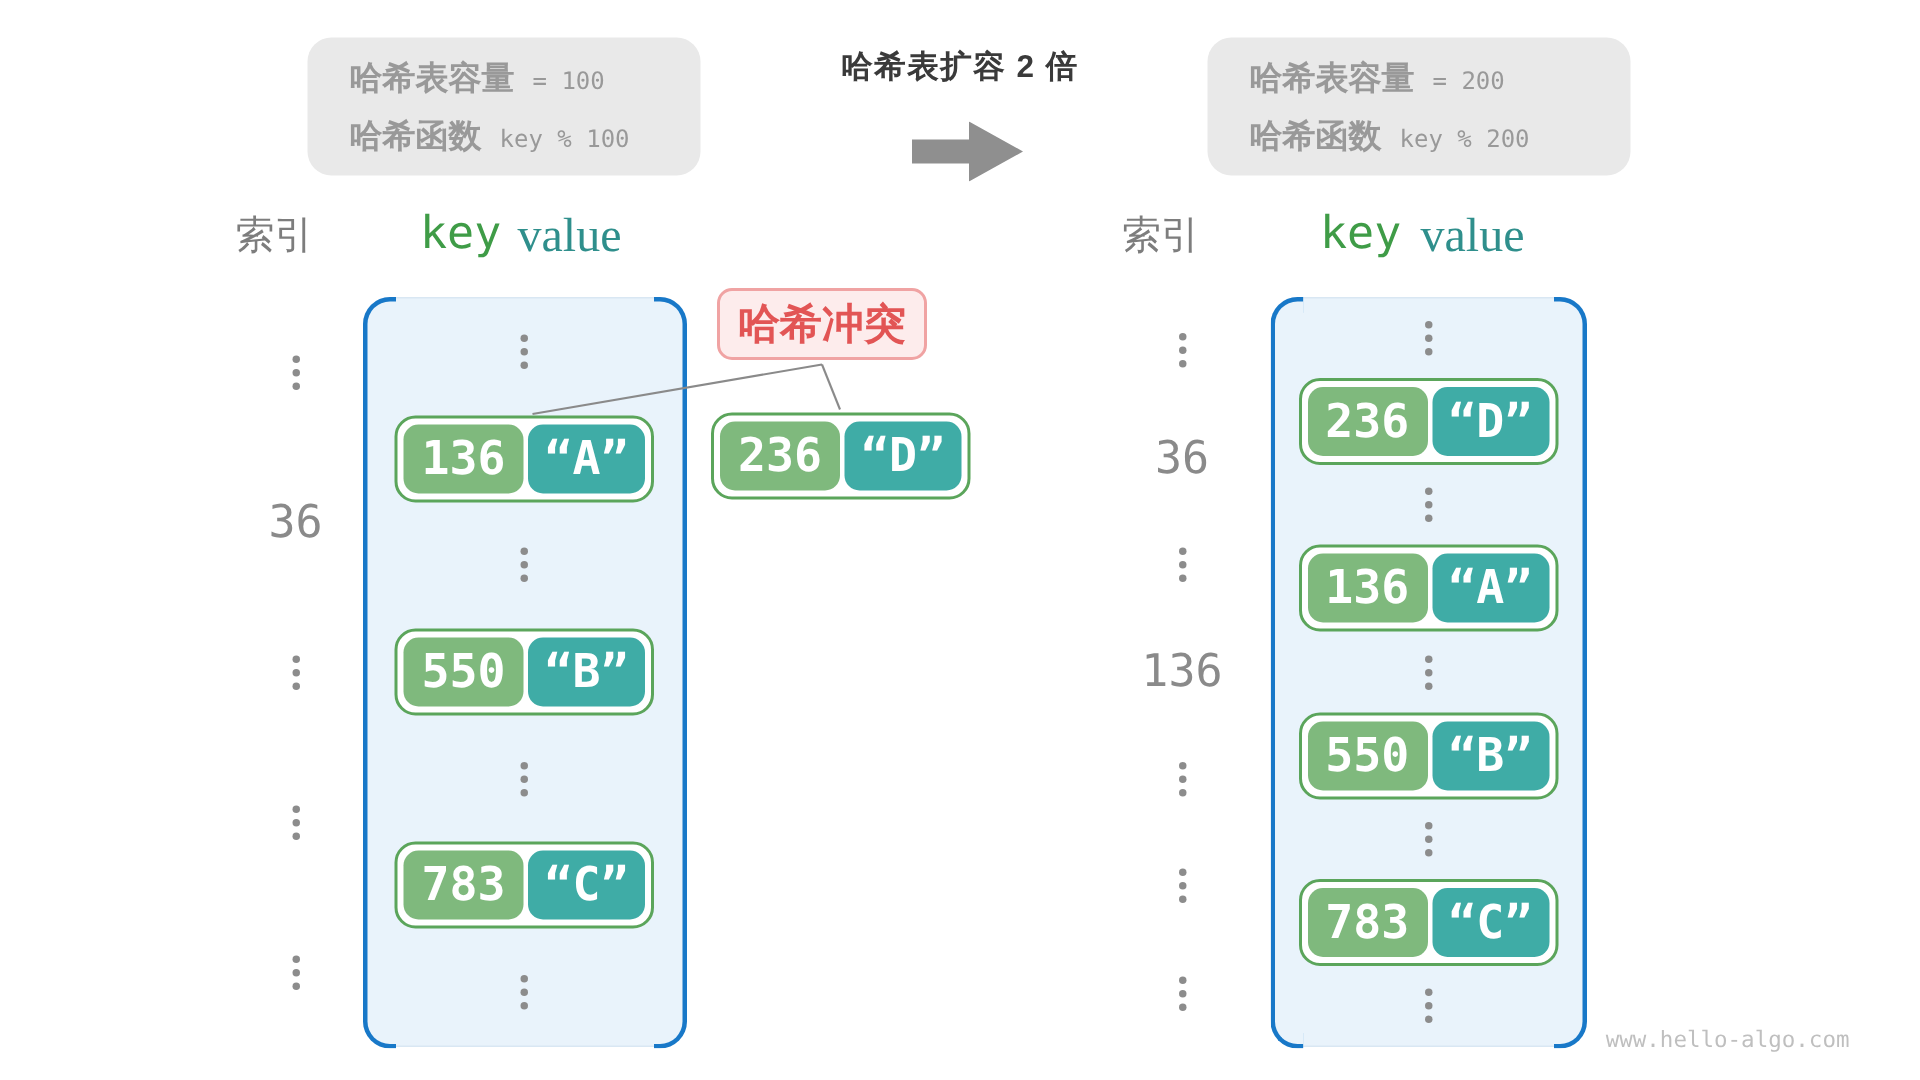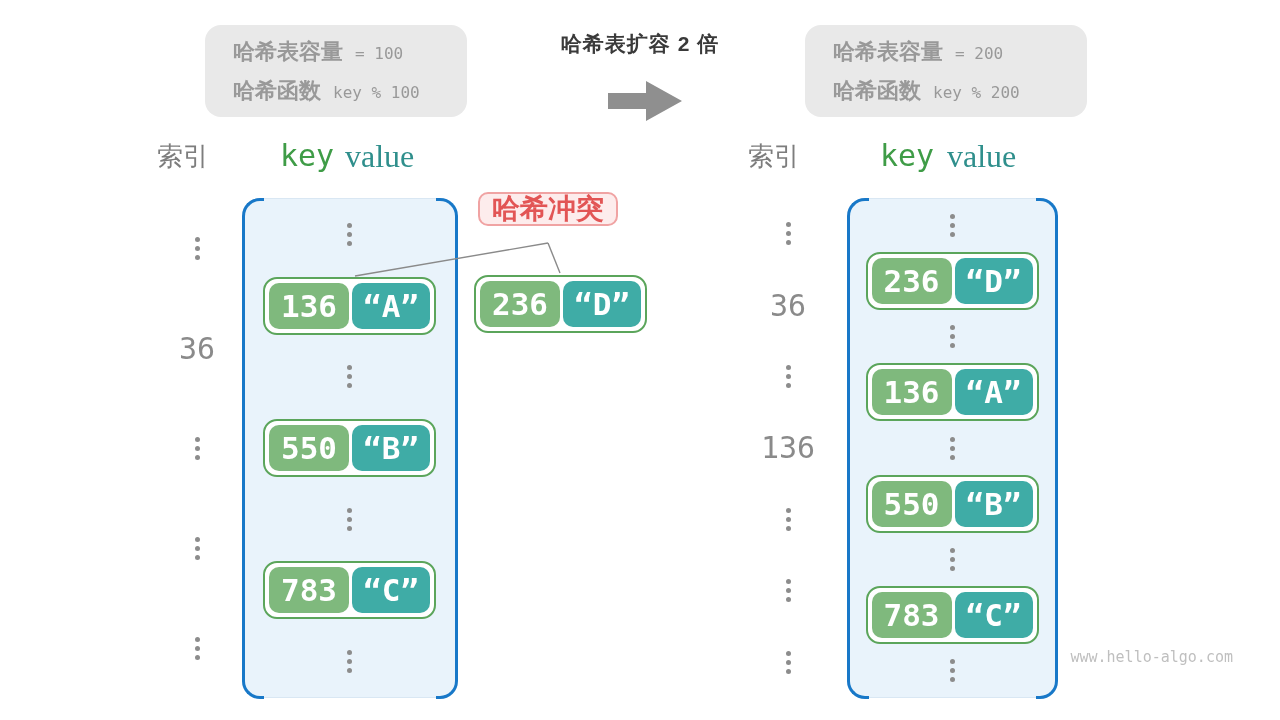--- a/index.html
+++ b/index.html
@@ -58,29 +58,29 @@
   .kbox,.vbox{
     width:80px;height:46px;border-radius:10px;display:flex;align-items:center;justify-content:center;
     font-family:"DejaVu Sans Mono",monospace;font-weight:bold;font-size:31px;color:#ffffff;white-space:nowrap;
   }
   .kbox{background:var(--green,#7fb97d);}
   .vbox{width:78px;background:var(--teal,#3faca6);}
   .pair.floating{position:absolute;left:474px;top:275px;}
 
   
   .collision-box{
-    position:absolute;left:478px;top:192px;width:140px;height:34px;box-sizing:border-box;
+    position:absolute;left:478px;top:192px;width:140px;height:48px;box-sizing:border-box;
     background:var(--pink-fill,#fdecec);border:2px solid var(--pink-border,#f0a3a3);border-radius:10px;
     display:flex;align-items:center;justify-content:center;
     font-weight:bold;font-size:28px;color:var(--red,#e25555);white-space:nowrap;
   }
   .connector-svg{position:absolute;left:340px;top:240px;width:230px;height:40px;overflow:visible;}
 
   .watermark{
-    position:absolute;right:47px;top:648px;font-family:"DejaVu Sans Mono",monospace;
+    position:absolute;right:47px;top:684px;font-family:"DejaVu Sans Mono",monospace;
     font-size:15px;color:var(--watermark,#bfbfbf);white-space:nowrap;
   }
 </style>
 </head>
 <body>
 
 <div class="stage">
 
   <div class="info-box" style="left:205px;top:25px;width:262px;height:92px;">
     <div class="info-line">

